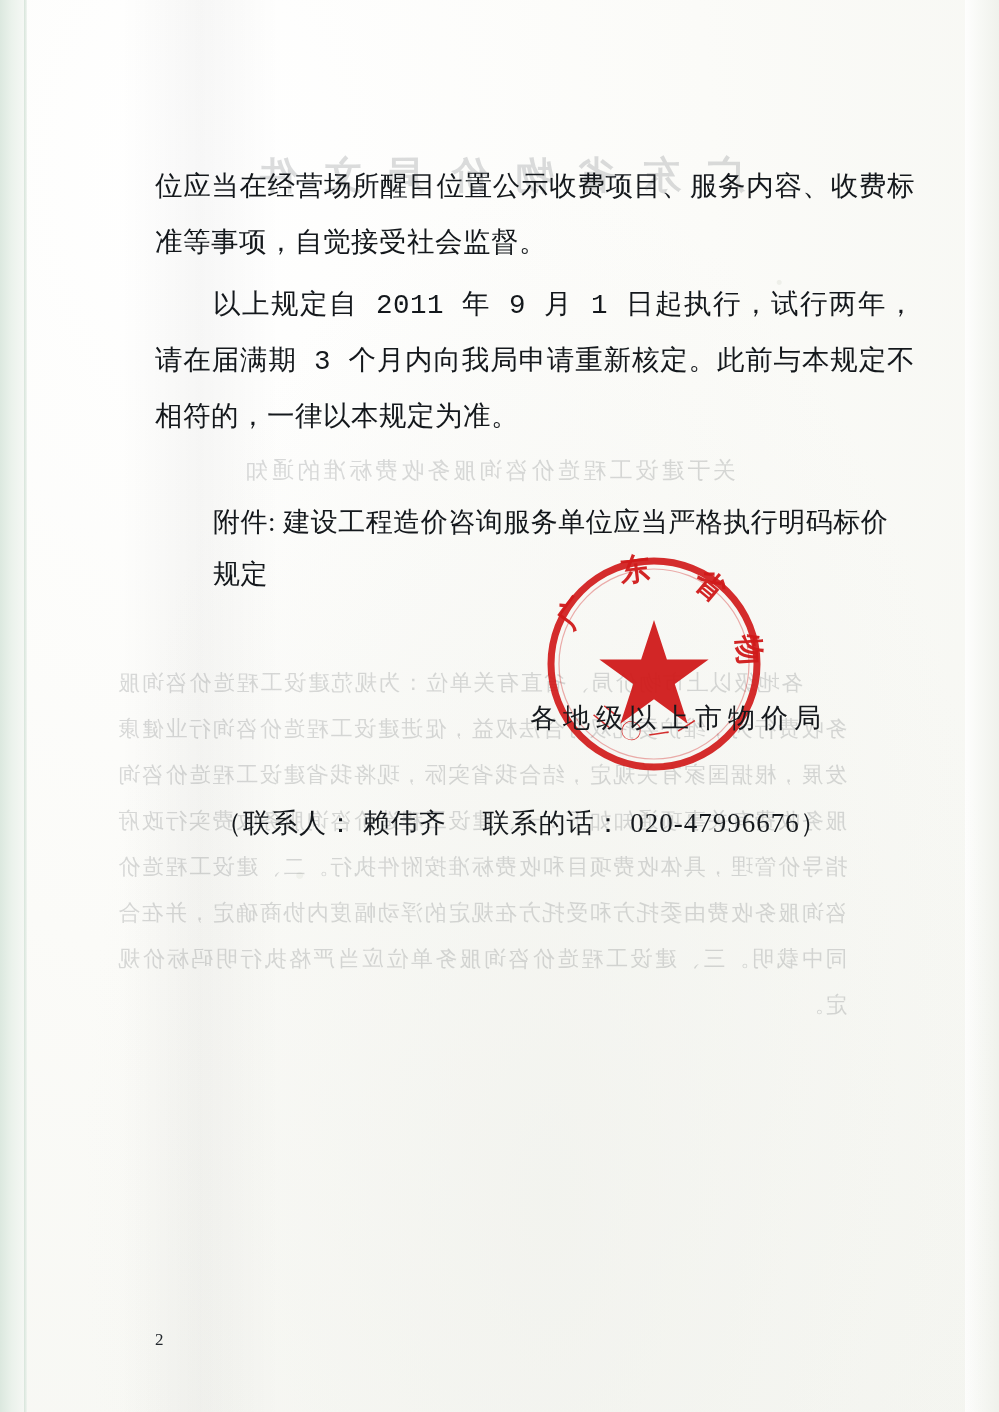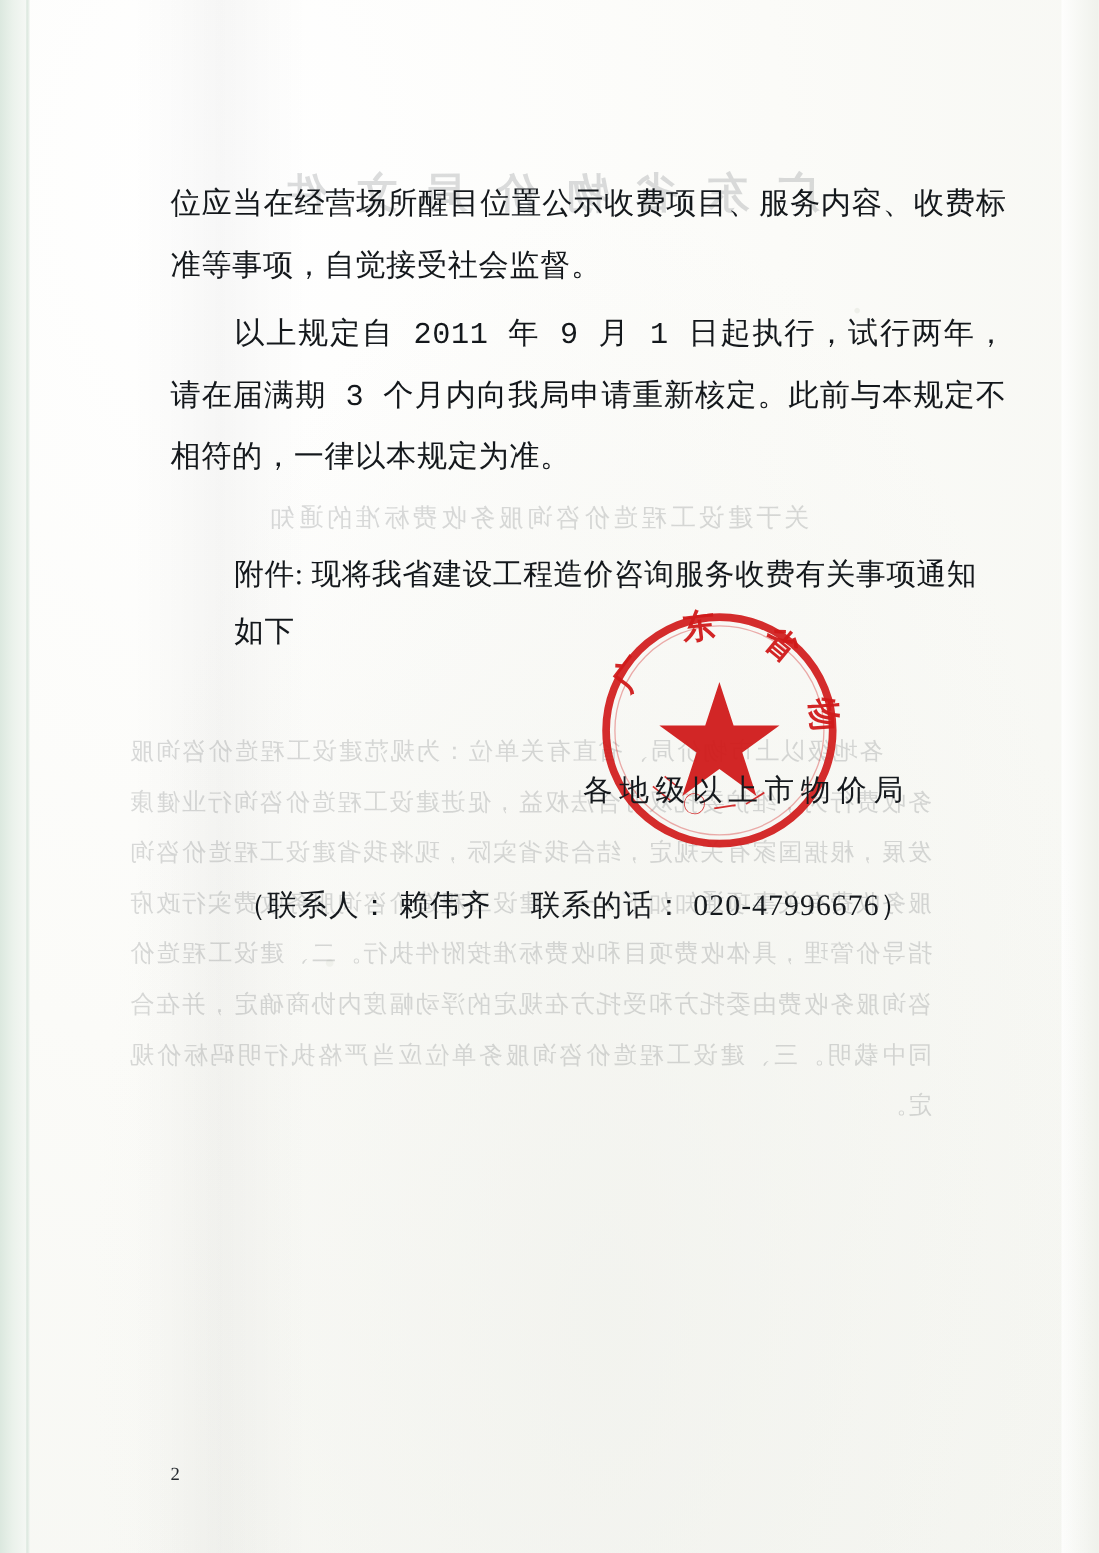--- a/index.html
+++ b/index.html
@@ -183,21 +183,21 @@
     <div class="bl-title">广东省物价局文件</div>
     <div class="bl-sub">关于建设工程造价咨询服务收费标准的通知</div>
     <div class="bl-body">
       <p>各地级以上市物价局、省直有关单位：为规范建设工程造价咨询服务收费行为，维护委托双方合法权益，促进建设工程造价咨询行业健康发展，根据国家有关规定，结合我省实际，现将我省建设工程造价咨询服务收费有关事项通知如下：一、建设工程造价咨询服务收费实行政府指导价管理，具体收费项目和收费标准按附件执行。二、建设工程造价咨询服务收费由委托方和受托方在规定的浮动幅度内协商确定，并在合同中载明。三、建设工程造价咨询服务单位应当严格执行明码标价规定。</p>
     </div>
   </div>
 
   <div class="content">
     <p class="para">位应当在经营场所醒目位置公示收费项目、服务内容、收费标准等事项，自觉接受社会监督。</p>
     <p class="para indent p2">以上规定自 2011 年 9 月 1 日起执行，试行两年，请在届满期 3 个月内向我局申请重新核定。此前与本规定不相符的，一律以本规定为准。</p>
-    <div class="attach">附件: 现将我省建设工程造价咨询服务收费有关事项通知如下</div>
+    <div class="attach">附件: 建设工程造价咨询服务单位应当严格执行明码标价规定</div>
   </div>
 
   <div class="seal">
     <svg width="238" height="238" viewBox="0 0 238 238" xmlns="http://www.w3.org/2000/svg">
       <defs>
         <path id="arcTop" d="M 33 119 A 86 86 0 0 1 205 119" fill="none"></path>
         <path id="arcBottom" d="M 41 119 A 78 78 0 0 0 197 119" fill="none"></path>
       </defs>
       <circle cx="119" cy="119" r="103" fill="none" stroke="#d01a1a" stroke-width="7" opacity="0.92"></circle>
       <circle cx="119" cy="119" r="95" fill="none" stroke="#d01a1a" stroke-width="1.2" opacity="0.35"></circle>

